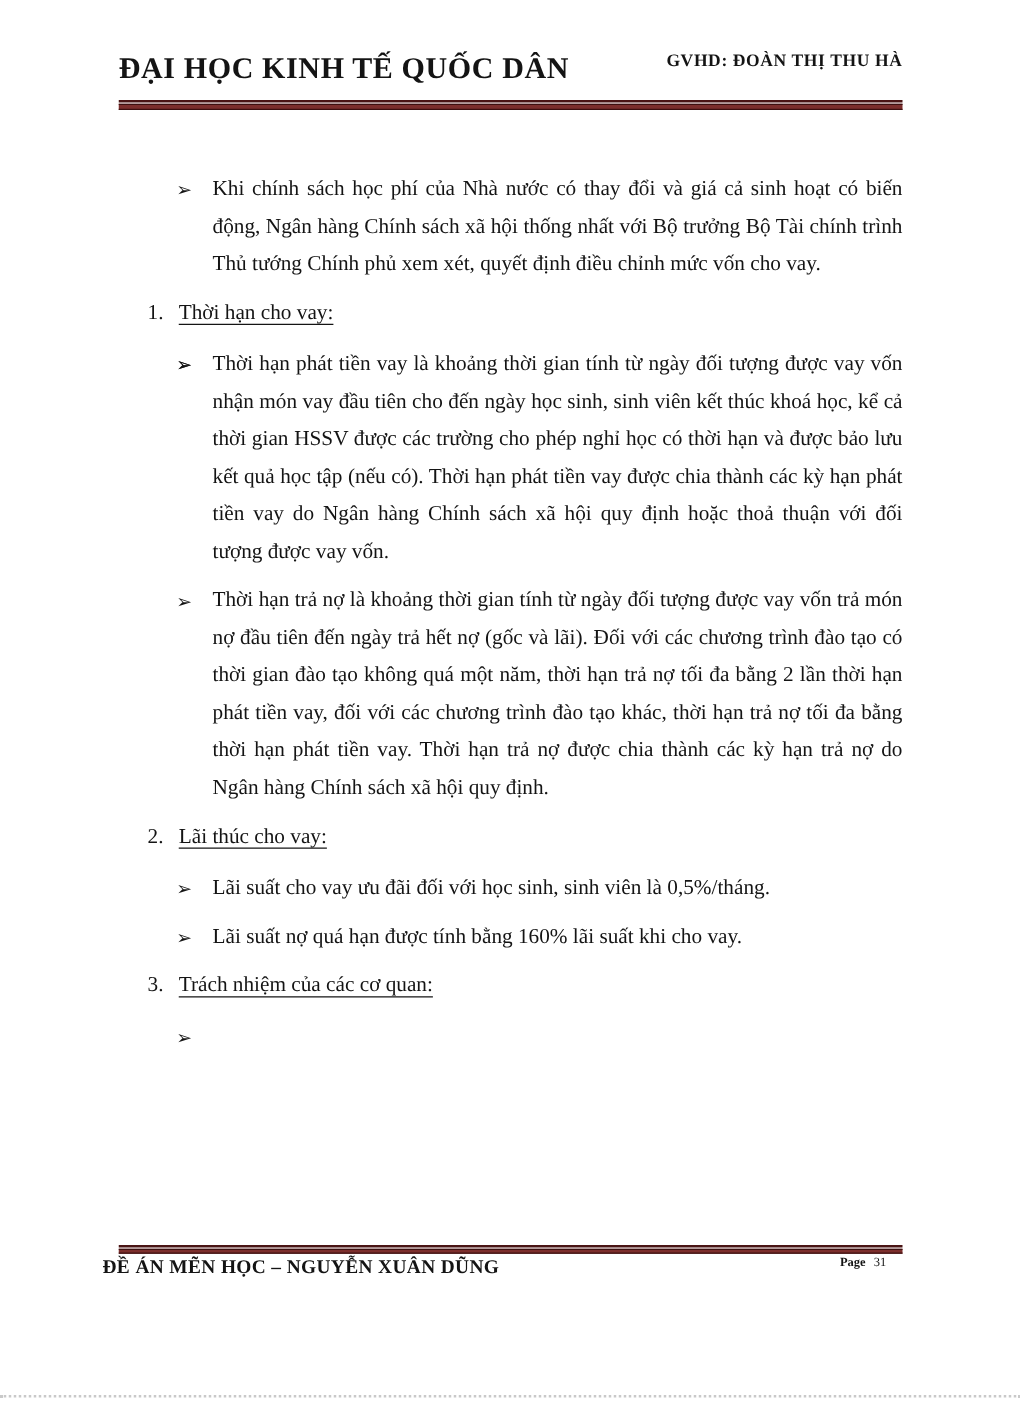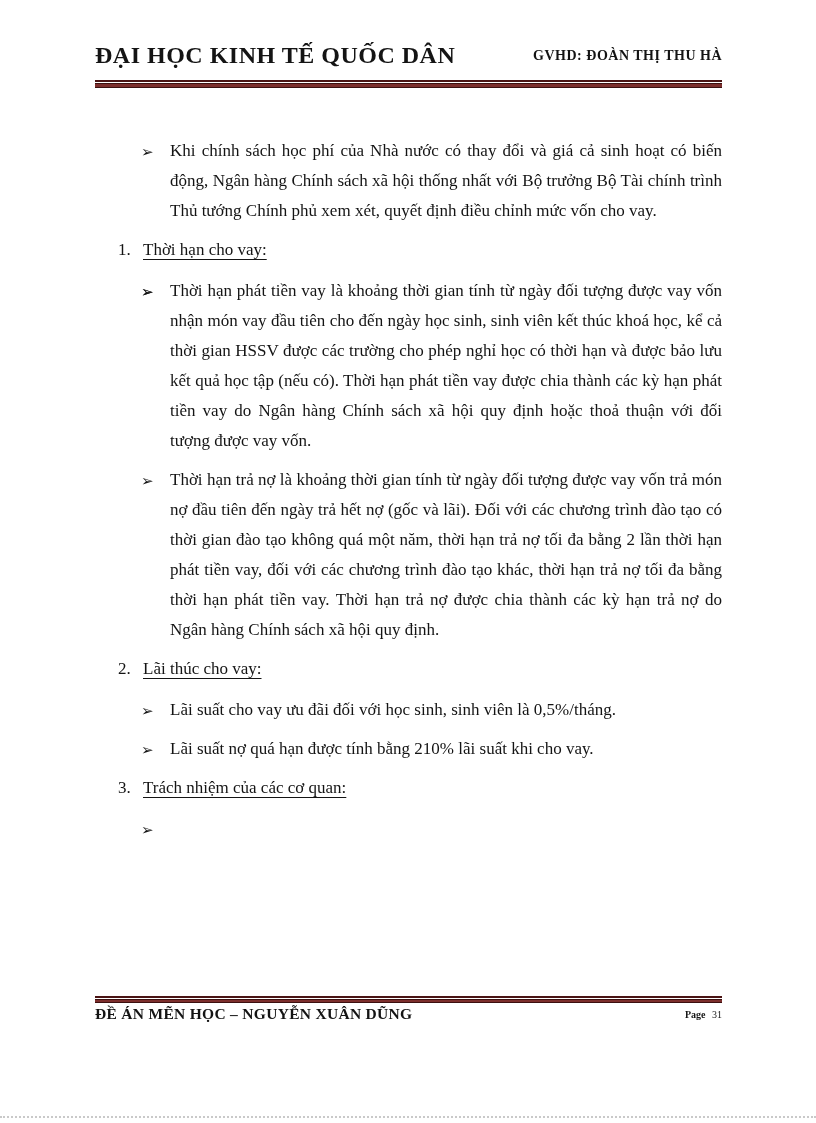--- a/index.html
+++ b/index.html
@@ -18,21 +18,21 @@
   }
 
   
   .header {
     position: absolute;
     top: 42px;
     left: 95px;
     width: 627px;
     display: flex;
     justify-content: space-between;
-    align-items: center;
+    align-items: flex-start;
   }
   .header-left {
     font-size: 24px;
     font-weight: bold;
     letter-spacing: 0.5px;
     white-space: nowrap;
   }
   .header-right {
     font-size: 14px;
     font-weight: bold;
@@ -99,25 +99,25 @@
     text-underline-offset: 4px;
   }
 
   
   .rule-band.footer-rule { top: 996px; }
   .rule-band.footer-rule .rule-thin { height: 1.5px; }
   .rule-band.footer-rule .rule-thick { height: 4px; }
   .footer {
     position: absolute;
     top: 1005px;
-    left: 95px;
+    left: 82px;
     width: 627px;
     display: flex;
     justify-content: space-between;
-    align-items: center;
+    align-items: flex-start;
   }
   .footer-left {
     font-size: 15.5px;
     font-weight: bold;
     letter-spacing: 0.3px;
     white-space: nowrap;
   }
   .footer-right {
     font-size: 10px;
     white-space: nowrap;
@@ -182,21 +182,21 @@
       <span class="heading-title">Lãi thúc cho vay:</span>
     </div>
 
     <div class="bullet-item">
       <span class="bullet-marker">➢</span>
       <span>Lãi suất cho vay ưu đãi đối với học sinh, sinh viên là 0,5%/tháng.</span>
     </div>
 
     <div class="bullet-item">
       <span class="bullet-marker">➢</span>
-      <span>Lãi suất nợ quá hạn được tính bằng 210% lãi suất khi cho vay.</span>
+      <span>Lãi suất nợ quá hạn được tính bằng 160% lãi suất khi cho vay.</span>
     </div>
 
     <div class="section-heading">
       <span class="heading-number">3.</span>
       <span class="heading-title">Trách nhiệm của các cơ quan:</span>
     </div>
 
     <div class="bullet-item">
       <span class="bullet-marker">➢</span>
     </div>

